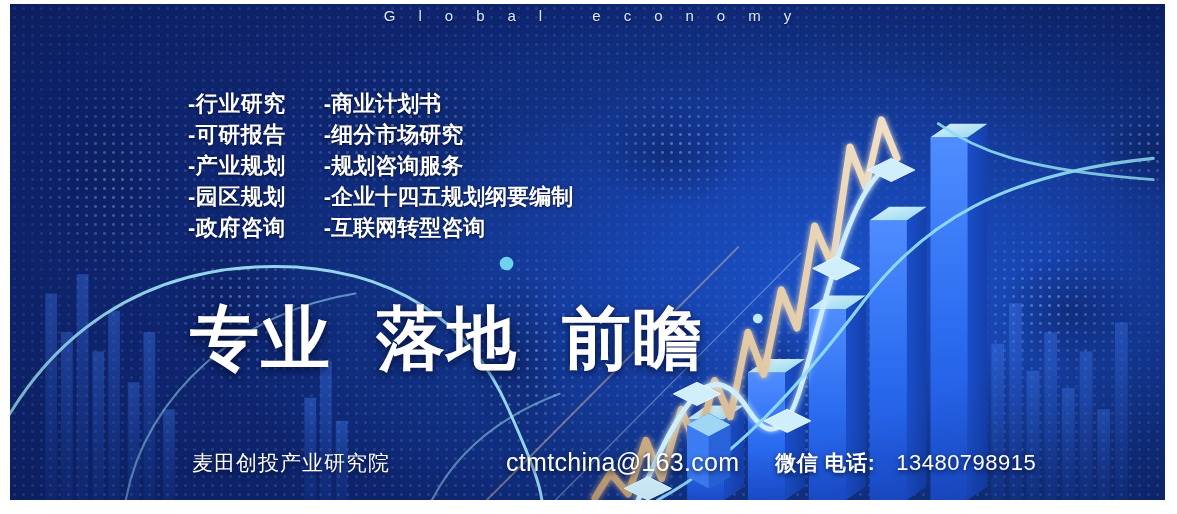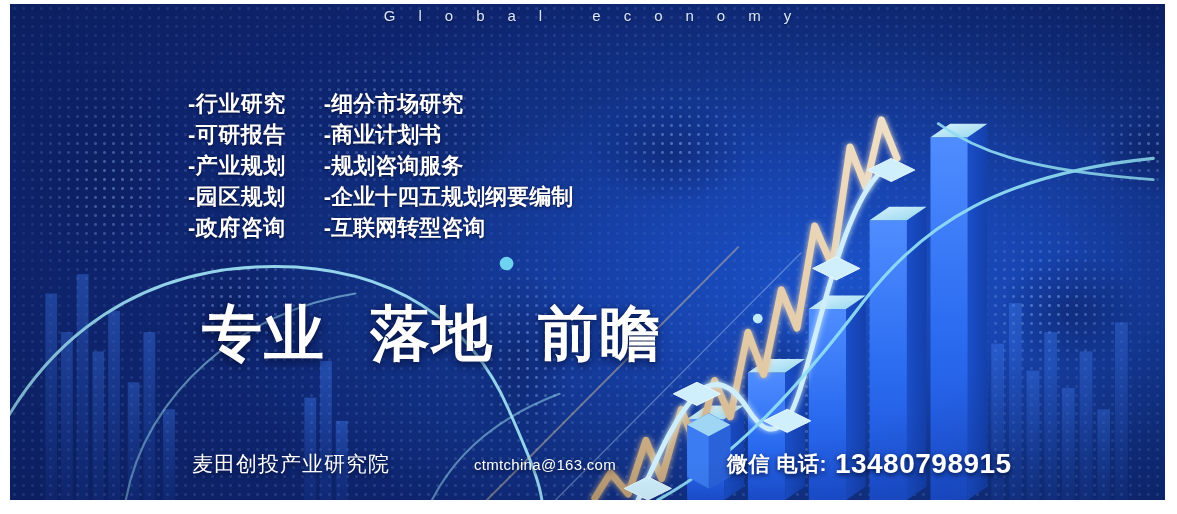--- a/index.html
+++ b/index.html
@@ -96,43 +96,43 @@
     line-height:28px;
     font-weight:700;
     letter-spacing:.5px;
     white-space:nowrap;
     text-shadow:0 1px 3px rgba(3,14,54,.85), 0 0 1px rgba(3,14,54,.9);
   }
   .col-right .list-item{letter-spacing:0px;}
 
   
   .headline{
-    position:absolute;left:192px;top:300px;
+    position:absolute;left:180px;top:300px;
     display:flex;align-items:baseline;gap:44px;
     color:#ffffff;
-    font-size:60px;
+    font-size:69px;
     line-height:1;
     font-weight:700;
     letter-spacing:2px;
     white-space:nowrap;
     text-shadow:0 3px 10px rgba(2,10,44,.75), 0 0 2px rgba(2,10,44,.6);
   }
 
   
   .footer{
     position:absolute;left:182px;top:444px;
     display:flex;align-items:center;
     color:#ffffff;
     white-space:nowrap;
     text-shadow:0 2px 5px rgba(2,10,44,.85);
   }
   .f-org{font-size:21px;font-weight:400;letter-spacing:1px;}
-  .f-mail{font-size:15px;font-weight:400;letter-spacing:.3px;margin-left:84px;text-align:right;}
-  .f-wx{font-size:21px;font-weight:700;letter-spacing:.5px;margin-left:111px;}
-  .f-phone{font-size:28px;font-weight:700;letter-spacing:.5px;margin-left:8px;}
+  .f-mail{font-size:25px;font-weight:400;letter-spacing:.3px;margin-left:116px;text-align:right;}
+  .f-wx{font-size:21px;font-weight:700;letter-spacing:.5px;margin-left:36px;}
+  .f-phone{font-size:22px;font-weight:400;letter-spacing:.5px;margin-left:21px;}
 </style>
 </head>
 <body>
 
 <div class="banner">
   <div class="stage">
 
     <div class="bg-base"></div>
     <div class="continents"></div>
     <div class="dots"></div>
@@ -261,22 +261,22 @@
 
     <div class="lists">
       <div class="list-col col-left">
         <div class="list-item">-行业研究</div>
         <div class="list-item">-可研报告</div>
         <div class="list-item">-产业规划</div>
         <div class="list-item">-园区规划</div>
         <div class="list-item">-政府咨询</div>
       </div>
       <div class="list-col col-right">
+        <div class="list-item">-商业计划书</div>
         <div class="list-item">-细分市场研究</div>
-        <div class="list-item">-商业计划书</div>
         <div class="list-item">-规划咨询服务</div>
         <div class="list-item">-企业十四五规划纲要编制</div>
         <div class="list-item">-互联网转型咨询</div>
       </div>
     </div>
 
     <div class="headline">
       <span>专业</span>
       <span>落地</span>
       <span>前瞻</span>

